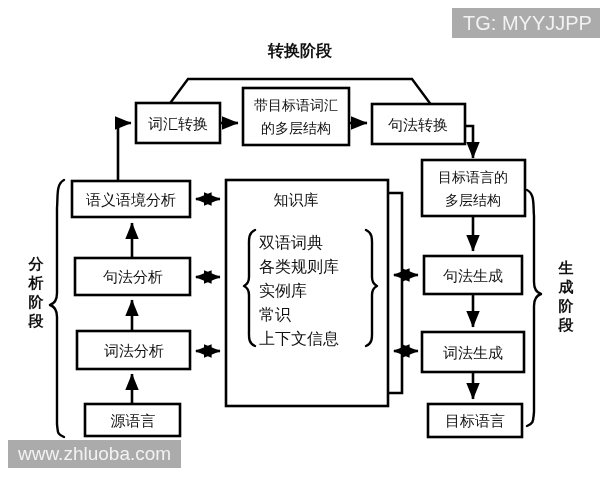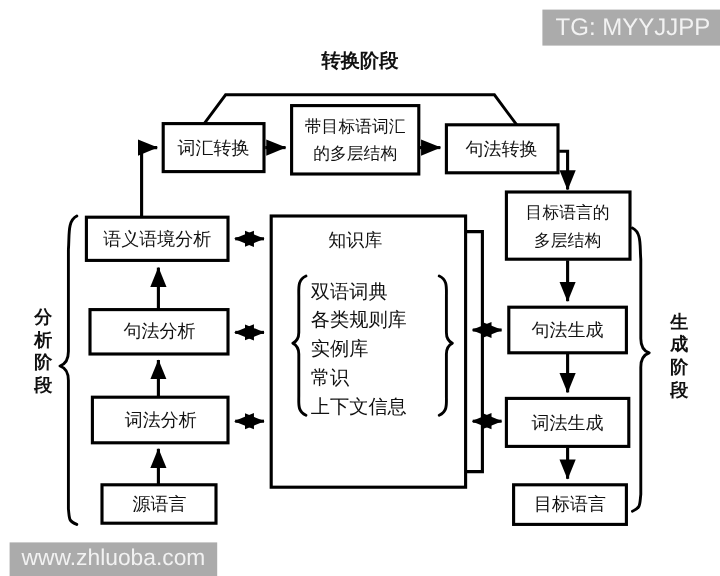--- a/index.html
+++ b/index.html
@@ -95,21 +95,21 @@
     position: absolute;
     background: #ababab;
     color: #f2f2f2;
     font-family: "Liberation Sans", sans-serif;
     display: flex;
     align-items: center;
     white-space: nowrap;
   }
   #wm-bottom {
     left: 8px;
-    top: 452px;
+    top: 440px;
     height: 28px;
     padding: 0 10px;
     font-size: 19px;
   }
   #wm-top {
     left: 452px;
     top: 8px;
     height: 30px;
     padding: 0 11px;
     font-size: 20px;

